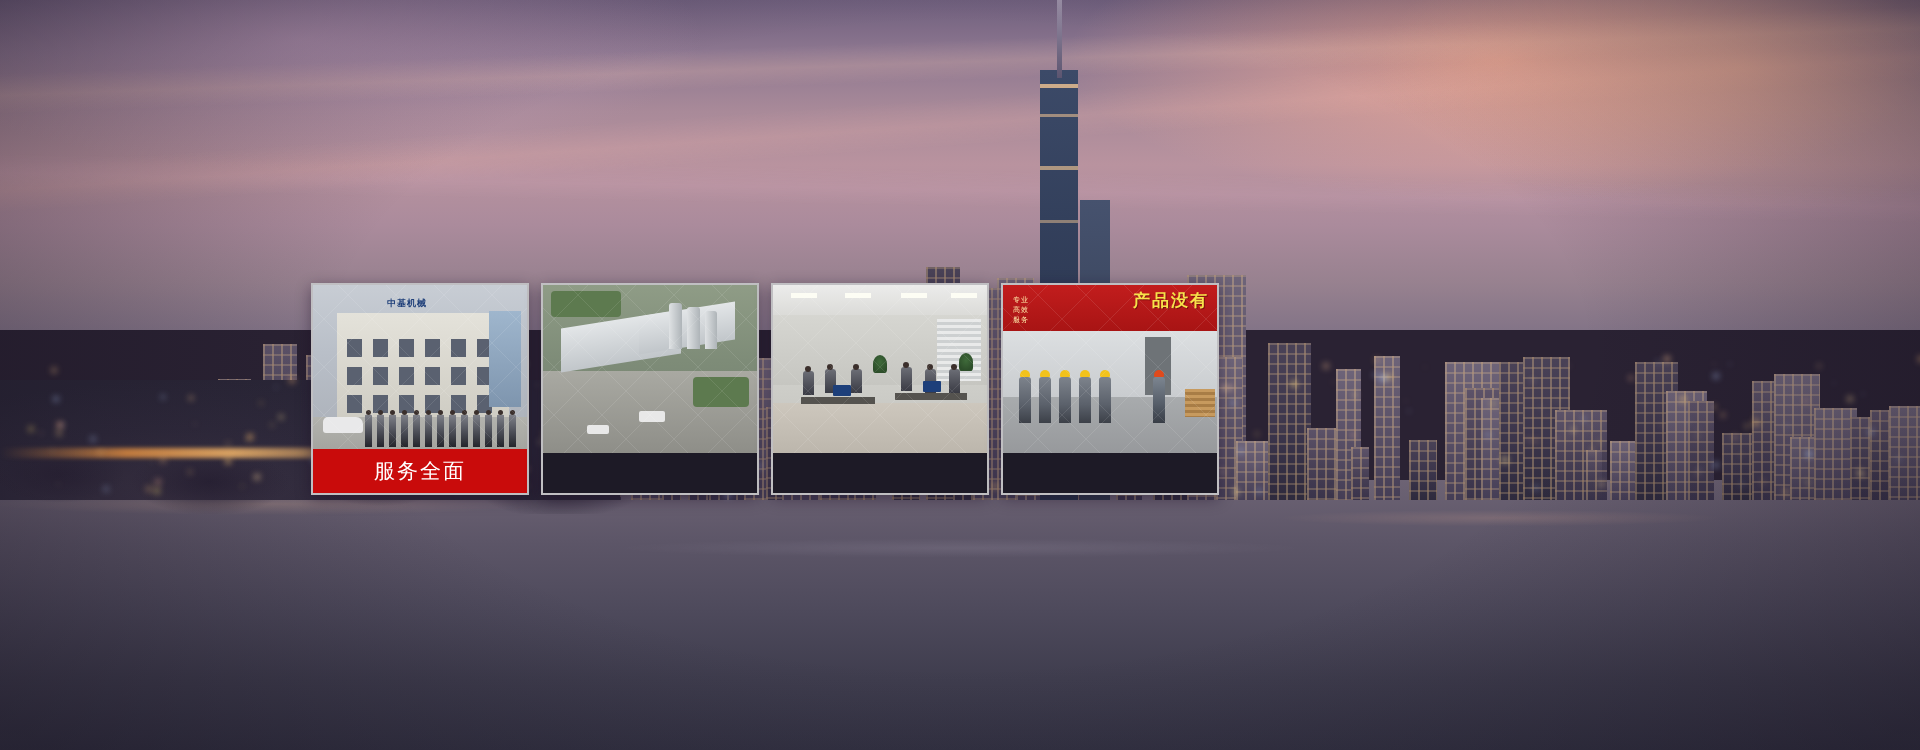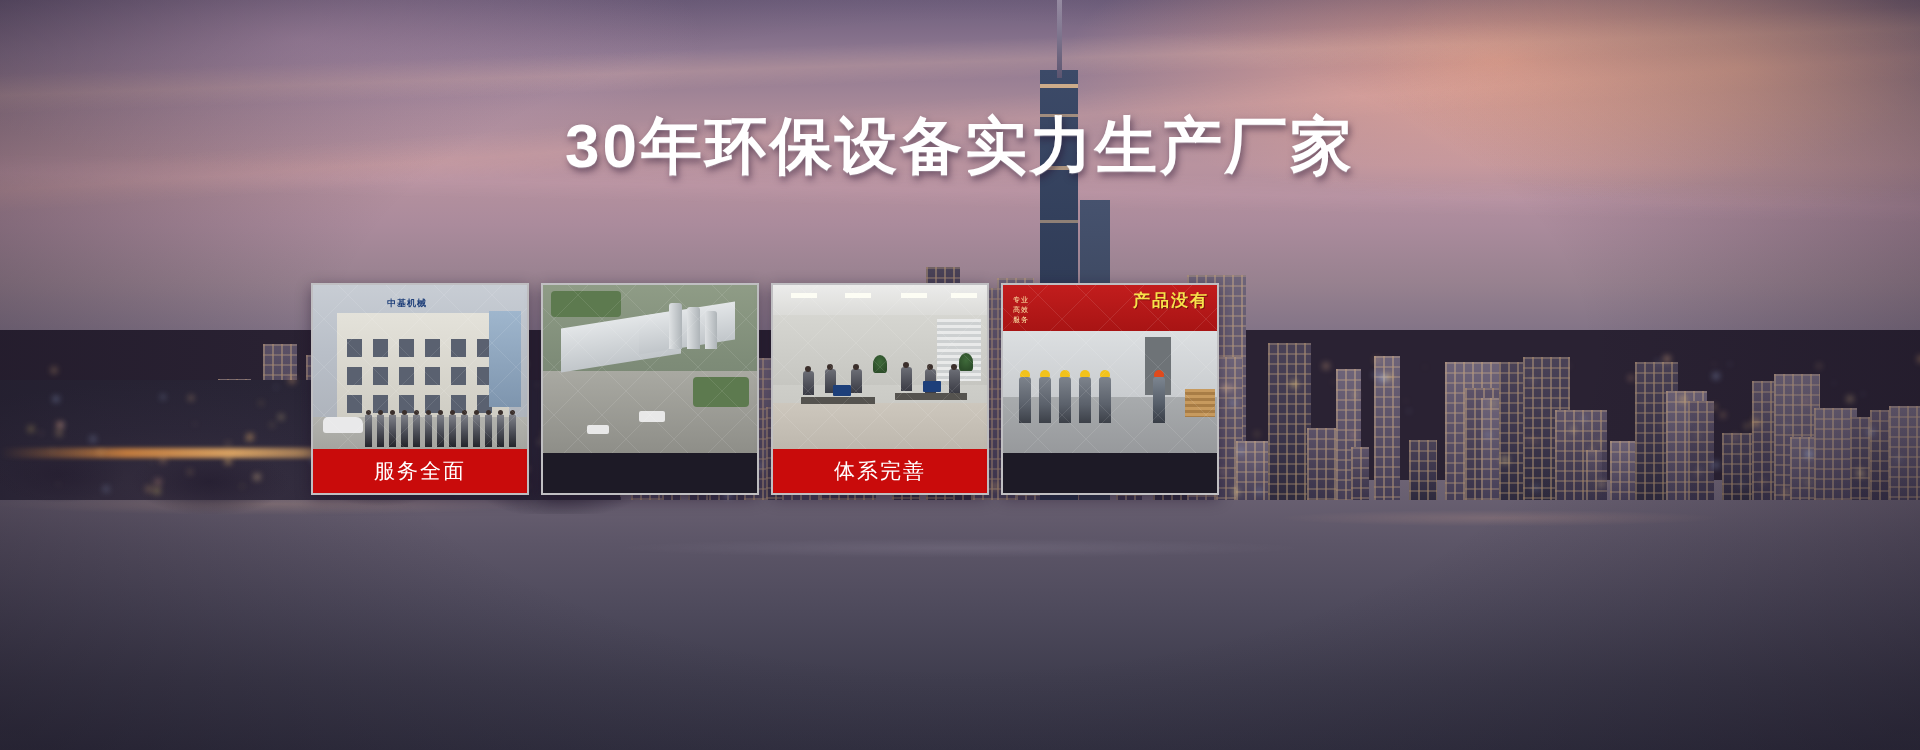--- a/index.html
+++ b/index.html
@@ -530,21 +530,20 @@
         <div class="glow" style="left:103px;bottom:8px;width:6px;height:6px;background:rgba(180,205,255,0.37);"></div>
         <div class="glow" style="left:929px;bottom:27px;width:2px;height:2px;background:rgba(255,227,136,0.37);"></div>
         <div class="glow" style="left:671px;bottom:98px;width:4px;height:4px;background:rgba(255,226,137,0.27);"></div>
         <div class="glow" style="left:1233px;bottom:5px;width:6px;height:6px;background:rgba(255,229,158,0.56);"></div>
         <div class="glow" style="left:56px;bottom:64px;width:6px;height:6px;background:rgba(255,215,143,0.49);"></div>
         <div class="glow" style="left:748px;bottom:34px;width:4px;height:4px;background:rgba(255,208,136,0.61);"></div>
       </div>
     <div class="vignette"></div>
   </div>
 
-  <div class="headline">30年环保设备实力生产厂家</div>
 
   <div class="cards">
 
     <div class="card">
       <div class="photo">
         <div class="p1">
           <div class="facade">
               <div class="win" style="left:10px;top:26px;width:15px;height:18px;"></div>
               <div class="win" style="left:36px;top:26px;width:15px;height:18px;"></div>
               <div class="win" style="left:62px;top:26px;width:15px;height:18px;"></div>
@@ -624,21 +623,20 @@
           <div class="sit" style="left:128px;top:82px;"></div>
           <div class="sit" style="left:152px;top:84px;"></div>
           <div class="sit" style="left:176px;top:84px;"></div>
           <div class="plant" style="left:100px;top:70px;"></div>
           <div class="plant" style="left:186px;top:68px;"></div>
           <div class="lap" style="left:60px;top:100px;"></div>
           <div class="lap" style="left:150px;top:96px;"></div>
         </div>
         <div class="wm"></div>
       </div>
-      <div class="caption">体系完善</div>
     </div>
 
     <div class="card">
       <div class="photo">
         <div class="p4">
           <div class="redband"></div>
           <div class="bigtxt">产品没有</div>
           <div class="subtxt">专业<br>高效<br>服务</div>
           <div class="shopwall"></div>
           <div class="door"></div>

